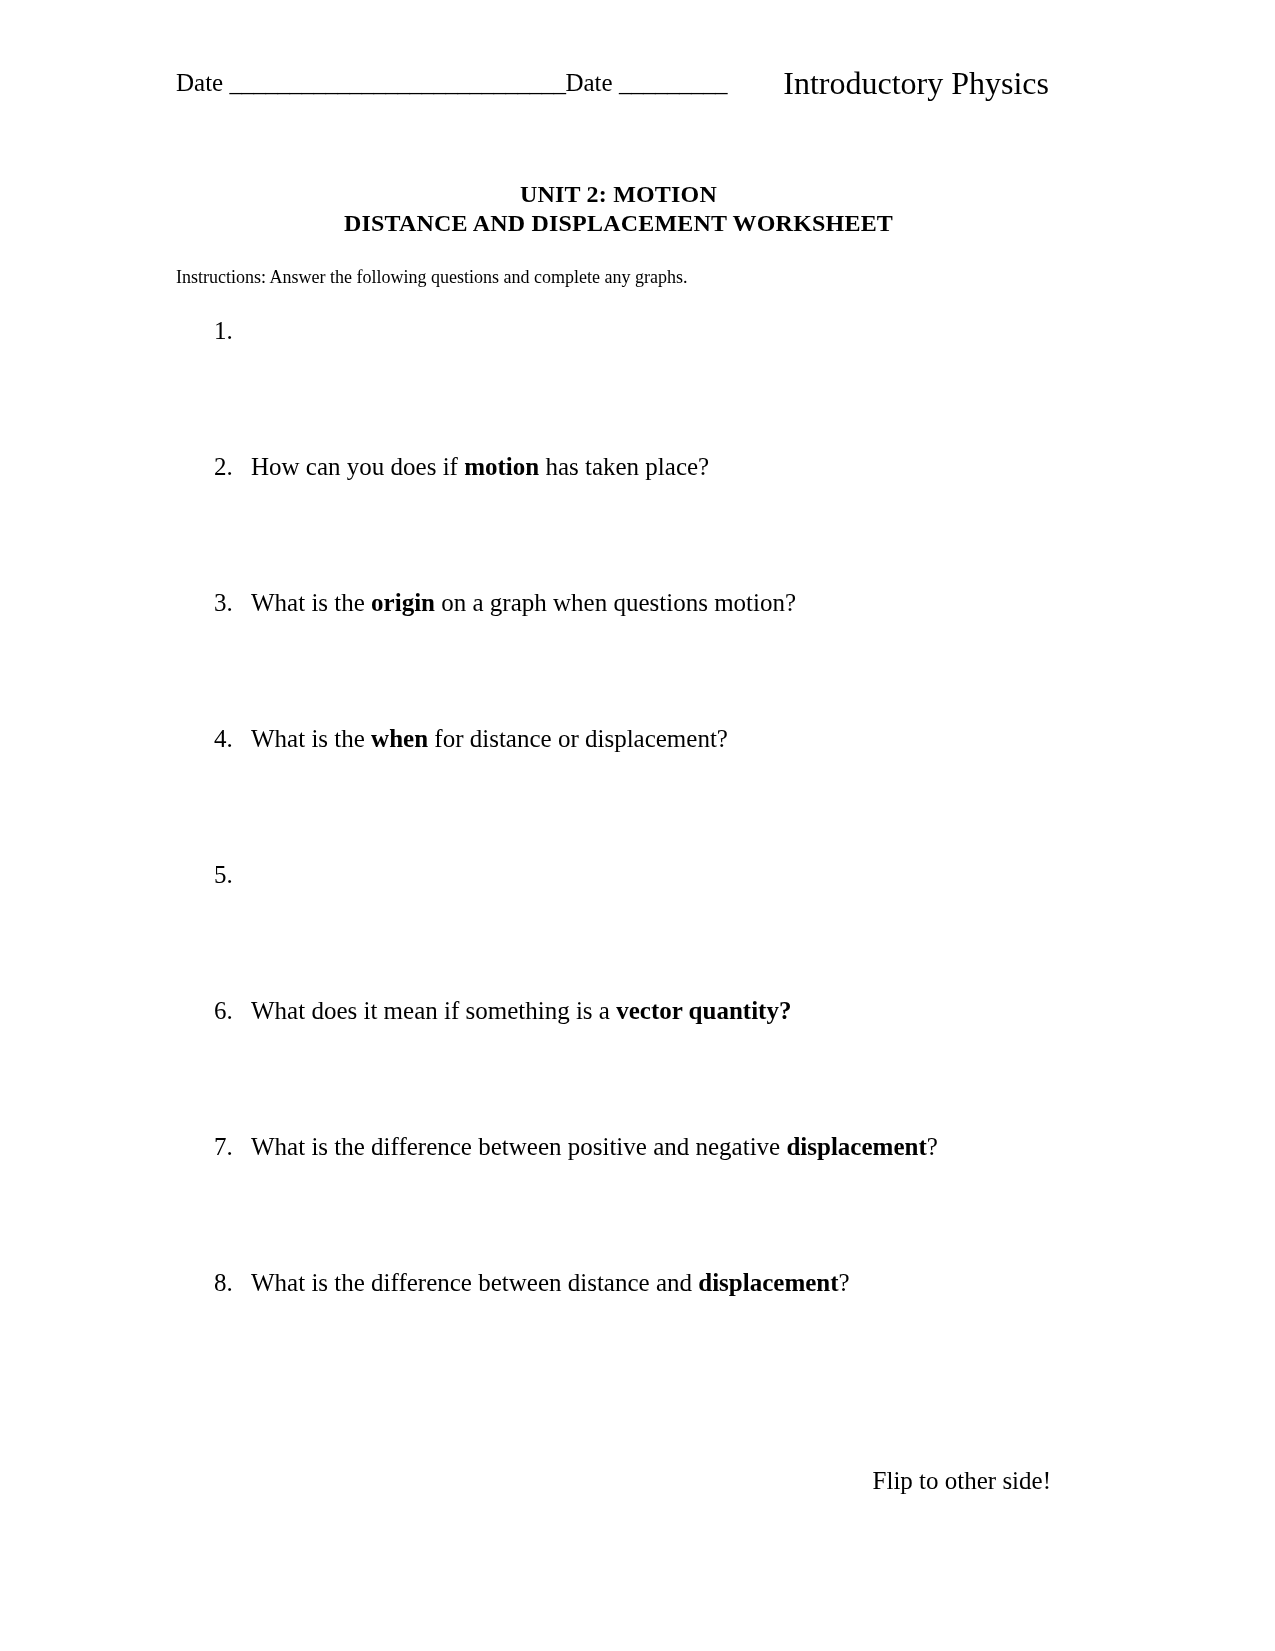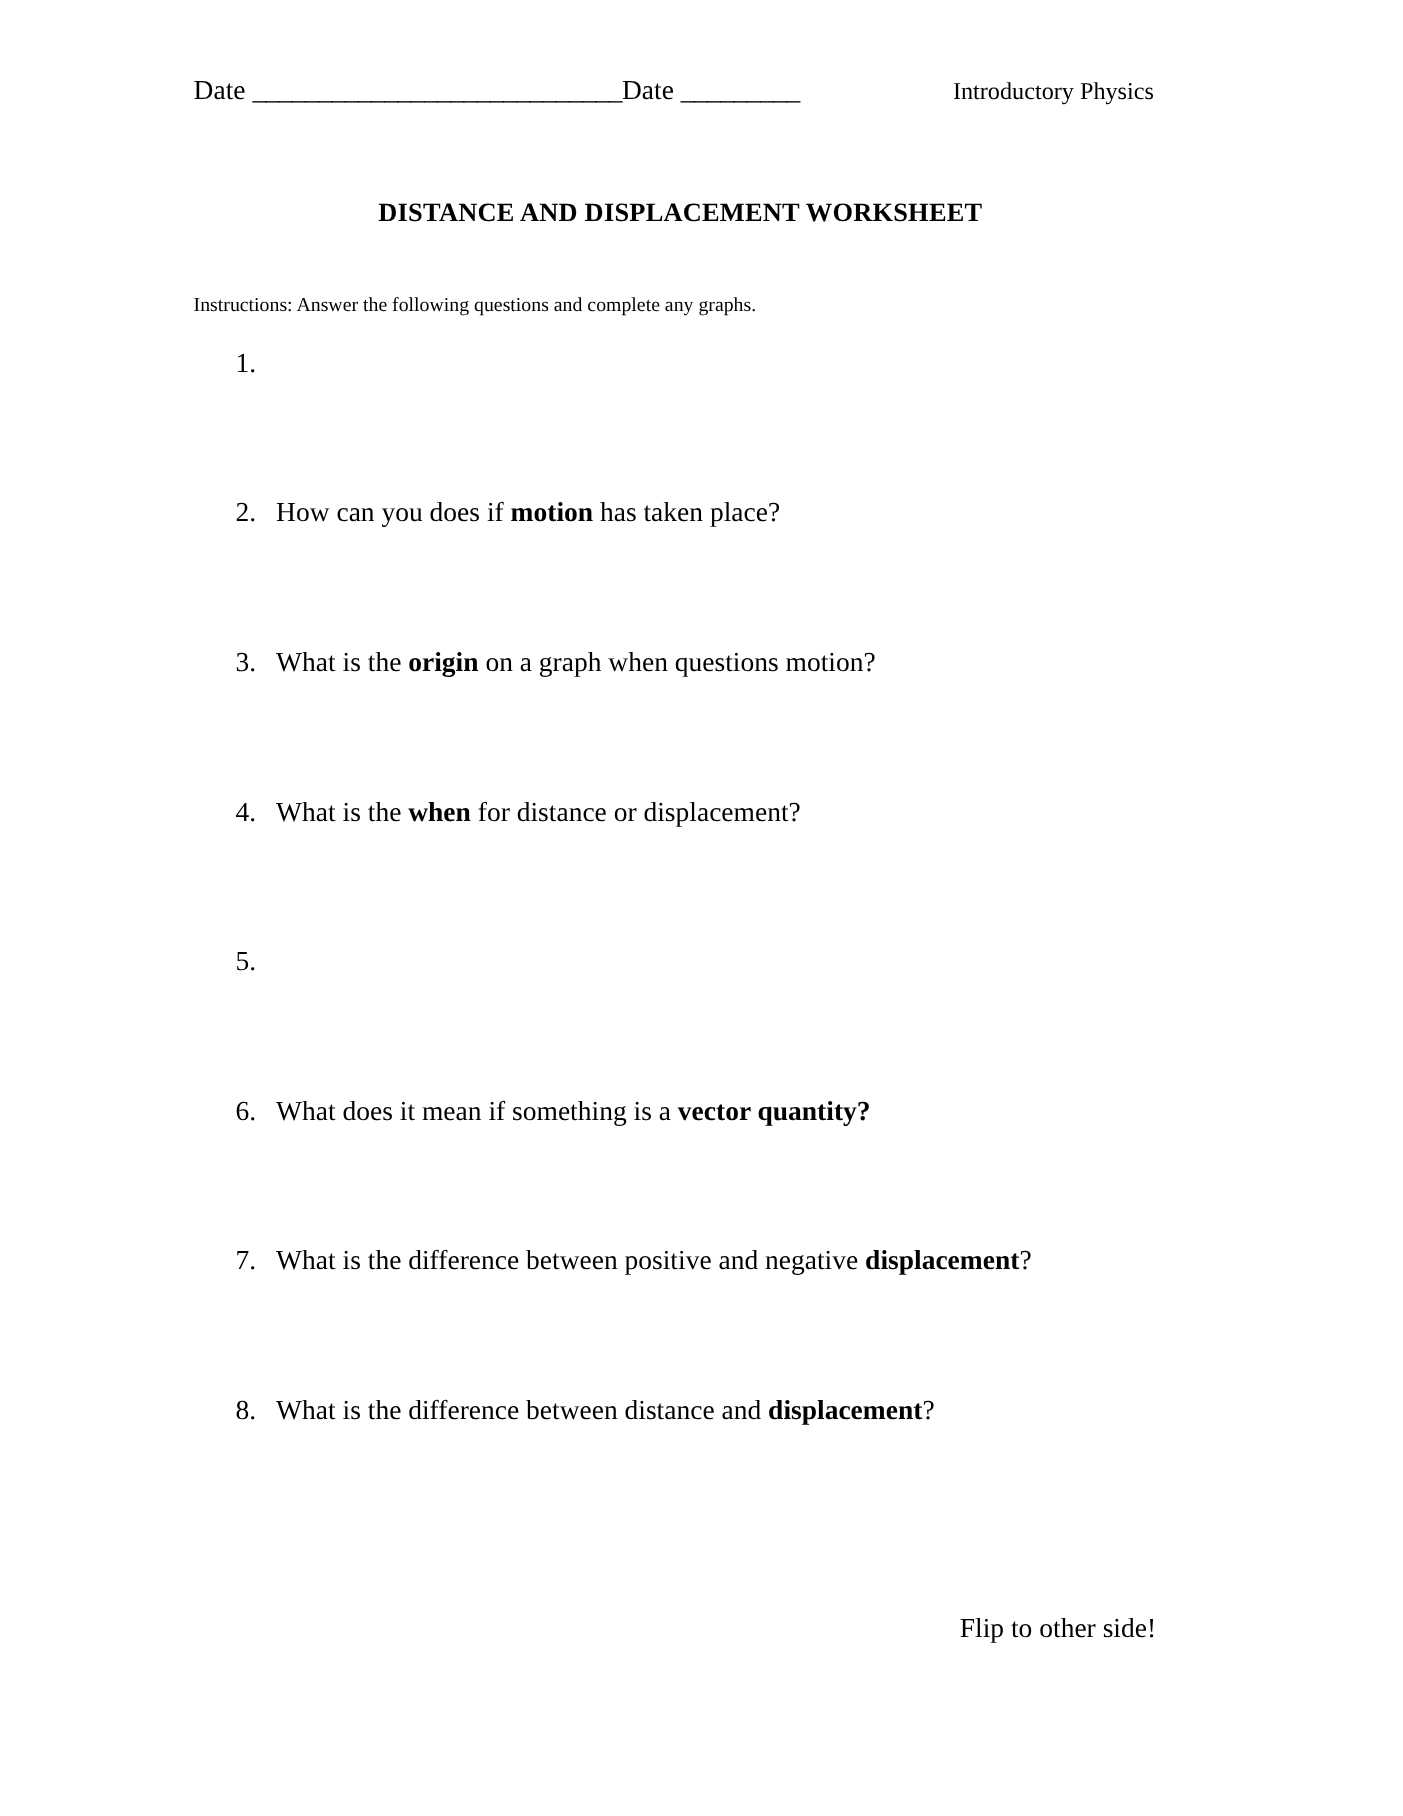--- a/index.html
+++ b/index.html
@@ -43,21 +43,21 @@
   }
   .header-left {
     display: flex;
     align-items: baseline;
     white-space: pre;
   }
   .header-right {
     position: absolute;
     right: 12px;
     top: 0;
-    font-size: 22px;
+    font-size: 32px;
     white-space: pre;
   }
   .rule-long {
     letter-spacing: -0.5px;
   }
 
   
   .title-block {
     position: absolute;
     top: 180px;
@@ -137,20 +137,21 @@
 
 <div class="page">
   <div class="content">
 
     <div class="header-row">
       <span class="header-left"><span>Date </span><span class="rule-long">____________________________</span><span>Date </span><span class="rule-long">_________</span></span>
       <span class="header-right">Introductory Physics</span>
     </div>
 
     <div class="title-block">
+      <div class="title-line">UNIT 2: MOTION</div>
       <div class="title-line">DISTANCE AND DISPLACEMENT WORKSHEET</div>
     </div>
 
     <div class="instructions">Instructions: Answer the following questions and complete any graphs.</div>
 
     <ol class="question-list">
       <li class="question-item">
         <span class="q-num">1.</span>
       </li>
       <li class="question-item">

